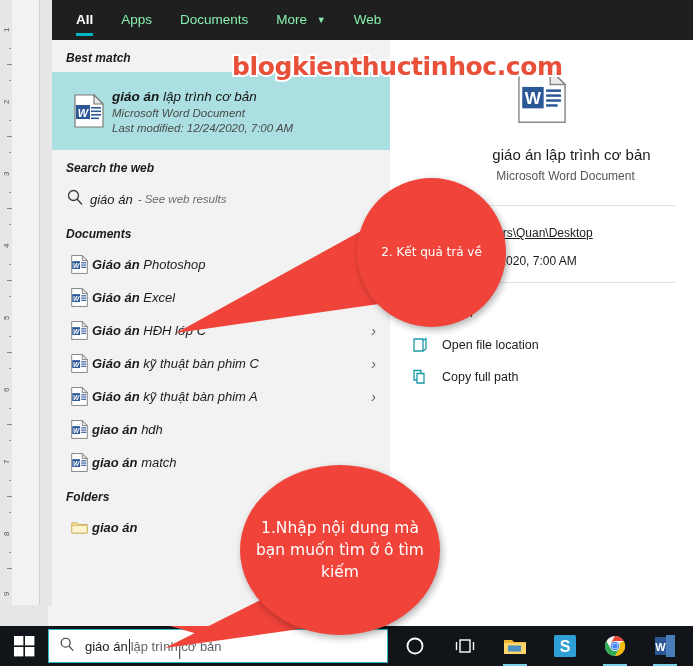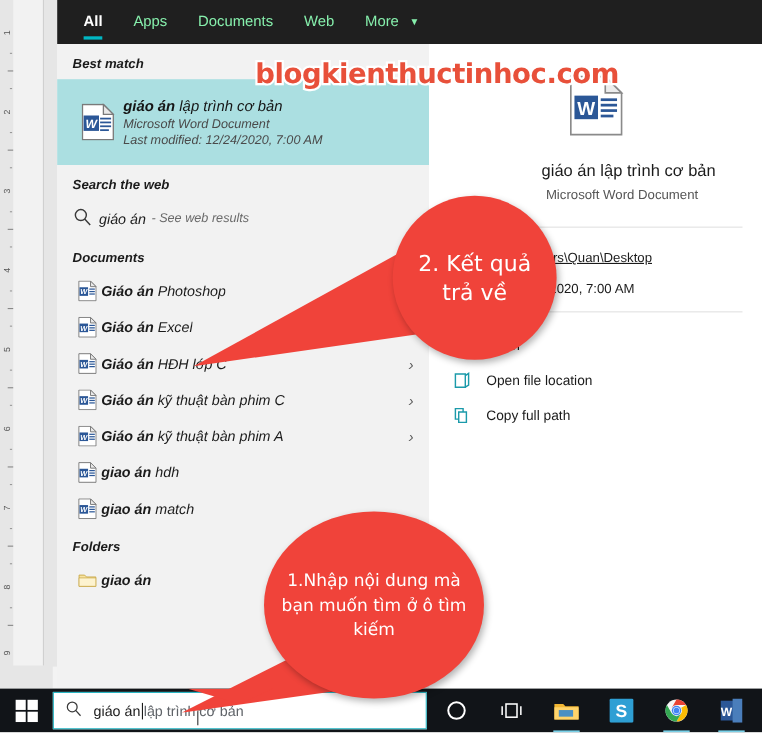--- a/index.html
+++ b/index.html
@@ -90,21 +90,21 @@
   
   .watermark { position:absolute; left:232px; top:52px; font-size:25px; font-weight:bold;
                color:#e8503a; white-space:nowrap; letter-spacing:-0.4px;
                -webkit-text-stroke: 4px #ffffff; paint-order: stroke fill;
                font-family:"DejaVu Sans", sans-serif; }
 
   
   .callout { position:absolute; border-radius:50%; background:#f0433a; color:#fff;
              display:flex; align-items:center; justify-content:center; text-align:center;
              box-shadow: 2px 3px 7px rgba(0,0,0,0.30); }
-  .callout .ctext { font-size:20px; line-height:1.32; padding:0 12px; font-family:"DejaVu Sans", sans-serif; }
+  .callout .ctext { font-size:12px; line-height:1.32; padding:0 12px; font-family:"DejaVu Sans", sans-serif; }
   #callout2 { left:357px; top:178px; width:149px; height:149px; }
   #callout1 { left:240px; top:465px; width:200px; height:170px; }
   #callout1 .ctext { font-size:15.5px; line-height:1.42; }
 
   .tail { position:absolute; background:#f0433a; }
   
   #tail2 { left:176px; top:198px; width:245px; height:135px;
            clip-path: polygon(100% 0%, 100% 74%, 0% 100%);
            filter: drop-shadow(1px 3px 4px rgba(0,0,0,0.28)); }
   
@@ -169,25 +169,25 @@
           <span>All</span>
           <span class="underline"></span>
         </div>
         <div class="navtab">
           <span>Apps</span>
         </div>
         <div class="navtab">
           <span>Documents</span>
         </div>
         <div class="navtab">
-          <span>Web</span>
-        </div>
-        <div class="navtab">
           <span>More</span>
           <span class="caret">▼</span>
+        </div>
+        <div class="navtab">
+          <span>Web</span>
         </div>
       </div>
     </div>
 
     <div class="results">
 
       <div class="section-head">Best match</div>
 
       <div class="row best">
         <div class="best-wrap">

